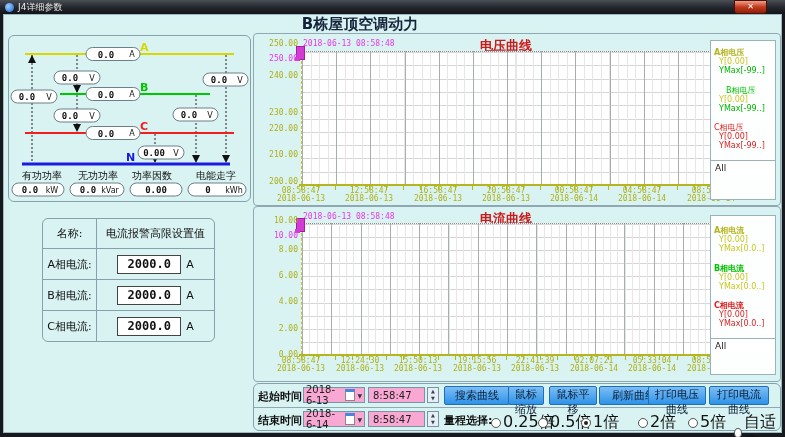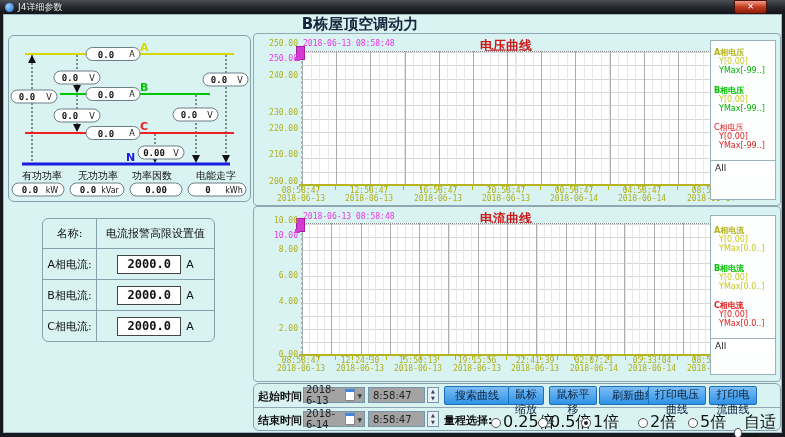--- a/index.html
+++ b/index.html
@@ -69,21 +69,21 @@
   .cursor-flag::after{content:"";position:absolute;left:-2px;top:10px;width:5px;height:4px;background:#d43ad4;}
   .legend{position:absolute;left:456px;width:66px;background:#fdfefe;border:1px solid #9ab2ba;box-sizing:border-box;}
   .leg-entry{position:absolute;left:3px;font-size:8px;line-height:9px;cursor:pointer;}
   .leg-sub{padding-left:5px;}
   .leg-all{position:absolute;left:0;width:100%;border-top:1px solid #9ab2ba;font-size:9px;color:#222;
       padding:2px 0 2px 4px;background:#fff;box-sizing:border-box;cursor:pointer;}
   
   #ctrlpanel{left:253px;top:383px;width:528px;height:48px;}
   .ctrl-divider{position:absolute;left:0;top:23px;width:100%;height:1px;background:#8fa8b2;}
   .ctrl-label{position:absolute;left:4px;font-size:11px;font-weight:bold;color:#111;}
-  .dfield,.tfield{position:absolute;height:16px;background:#a3a3a3;border:1px solid #7596a6;
+  .dfield,.tfield{position:absolute;height:16px;background:#f9a8d4;border:1px solid #7596a6;
       font-size:10px;color:#222;display:flex;align-items:center;box-sizing:border-box;cursor:text;}
   .dfield{left:49px;width:62px;}
   .tfield{left:114px;width:57px;padding-left:4px;}
   .dfield .dval{flex:1;padding-left:2px;}
   .cal-icon{width:8px;height:8px;background:#fff;border:1px solid #888;border-top:3px solid #4488dd;
       margin-right:2px;}
   .dd-arrow{font-size:6px;color:#333;margin-right:2px;}
   .spin{position:absolute;left:173px;width:12px;height:16px;border:1px solid #7596a6;background:#e7eef5;
       box-sizing:border-box;font-size:5px;line-height:7px;text-align:center;color:#345;cursor:pointer;}
   .cbtn{position:absolute;top:2px;height:19px;background:linear-gradient(#7cbdf5,#2f93e8);
@@ -254,21 +254,21 @@
     <div class="xlab" style="left:288px;top:153px;"><span>00:58:47</span><br><span>2018-06-14</span></div>
     <div class="xlab" style="left:356px;top:153px;"><span>04:58:47</span><br><span>2018-06-14</span></div>
     <div class="xlab" style="left:425px;top:153px;"><span>08:58:47</span><br><span>2018-06-14</span></div>
     <div class="legend" style="top:6px;height:160px;">
       <div class="leg-entry" style="top:7px;">
         <div style="color:#b5b520;font-weight:bold;">A相电压</div>
         <div class="leg-sub" style="color:#c8c820;">Y[0.00]</div>
         <div class="leg-sub" style="color:#00b400;">YMax[-99..]</div>
       </div>
       <div class="leg-entry" style="top:45px;">
-        <div style="color:#00c400;font-weight:bold;">B相电压</div>
+        <div style="color:#00c400;font-weight:normal;margin-left:12px;">B相电压</div>
         <div class="leg-sub" style="color:#c8c820;">Y[0.00]</div>
         <div class="leg-sub" style="color:#00b400;">YMax[-99..]</div>
       </div>
       <div class="leg-entry" style="top:82px;">
         <div style="color:#e02020;font-weight:normal;">C相电压</div>
         <div class="leg-sub" style="color:#e02020;">Y[0.00]</div>
         <div class="leg-sub" style="color:#e02020;">YMax[-99..]</div>
       </div>
       <div class="leg-all" style="top:119px;">All</div>
     </div>
@@ -325,21 +325,21 @@
       <span class="cal-icon"></span>
       <span class="dd-arrow">▼</span>
     </div>
     <div class="tfield" style="top:3px;">8:58:47</div>
     <div class="spin" style="top:3px;">▲<br>▼</div>
     <button class="cbtn" style="left:190px;width:66px;">搜索曲线</button>
     <button class="cbtn" style="left:254px;width:36px;text-align:center;">鼠标缩放</button>
     <button class="cbtn" style="left:295px;width:48px;">鼠标平移</button>
     <button class="cbtn" style="left:345px;width:70px;">刷新曲线</button>
     <button class="cbtn" style="left:394px;width:58px;">打印电压曲线</button>
-    <button class="cbtn" style="left:455px;width:48px;">打印电流曲线</button>
+    <button class="cbtn" style="left:455px;width:60px;">打印电流曲线</button>
 
     <div class="ctrl-label" style="top:29px;">结束时间:</div>
     <div class="dfield" style="top:27px;">
       <span class="dval">2018- 6-14</span>
       <span class="cal-icon"></span>
       <span class="dd-arrow">▼</span>
     </div>
     <div class="tfield" style="top:27px;">8:58:47</div>
     <div class="spin" style="top:27px;">▲<br>▼</div>
     <div class="ctrl-label" style="left:190px;top:29px;">量程选择:</div>

